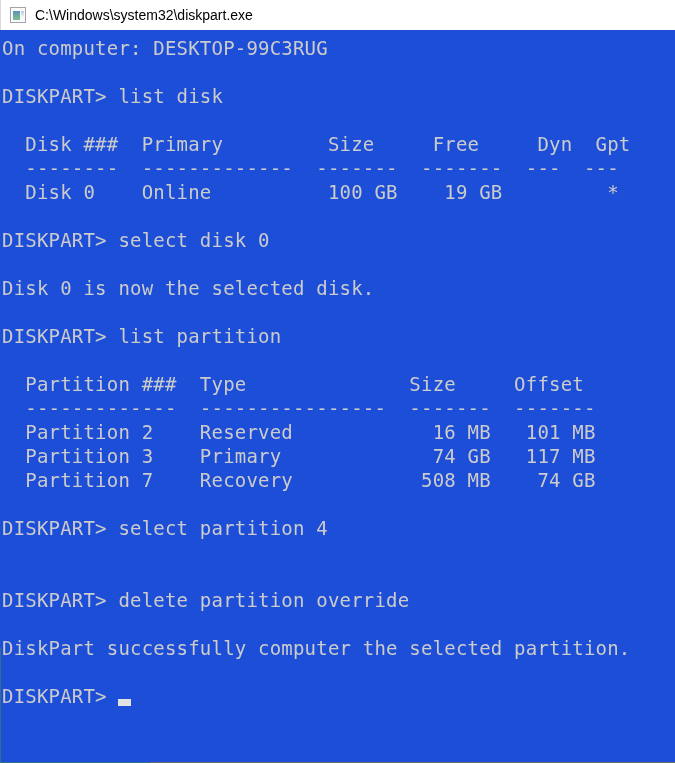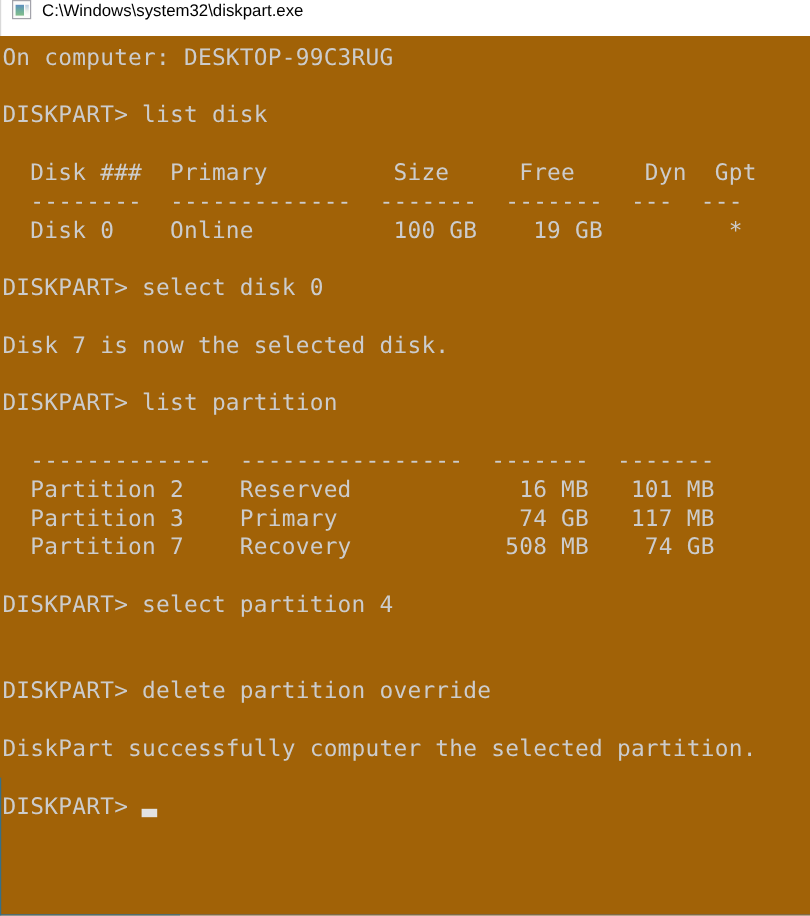--- a/index.html
+++ b/index.html
@@ -12,20 +12,21 @@
   }
   
   .titlebar {
     position: absolute;
     top: 0; left: 0; right: 0;
     height: 30px;
     background: #ffffff;
     border-left: 1px solid #d9d9d9;
     box-sizing: border-box;
     display: flex;
+    align-items: center;
     padding-left: 9px;
   }
   .app-icon {
     width: 16px; height: 16px;
     position: relative;
     background: #fbfbfb;
     border: 1px solid #a3a3ab;
     box-sizing: border-box;
     flex: 0 0 auto;
   }
@@ -43,21 +44,21 @@
     margin-left: 9px;
     font-family: "Liberation Sans", sans-serif;
     font-size: 14px;
     color: #000000;
     white-space: nowrap;
   }
   
   .console {
     position: absolute;
     top: 30px; left: 0; right: 0; bottom: 0;
-    background: #a16207;
+    background: #1d4ed8;
     color: #cccccc;
     font-family: "DejaVu Sans Mono", monospace;
     font-size: 19px;
     line-height: 24px;
     letter-spacing: 0.2px;
     padding: 6px 0 0 2px;
     box-sizing: border-box;
     overflow: hidden;
   }
   .console-line { height: 24px; white-space: pre; }
@@ -102,24 +103,25 @@
         <div class="console-line">On computer: DESKTOP-99C3RUG</div>
         <div class="console-line"></div>
         <div class="console-line">DISKPART&gt; list disk</div>
         <div class="console-line"></div>
         <div class="console-line">  Disk ###  Primary         Size     Free     Dyn  Gpt</div>
         <div class="console-line">  --------  -------------  -------  -------  ---  ---</div>
         <div class="console-line">  Disk 0    Online          100 GB    19 GB         *</div>
         <div class="console-line"></div>
         <div class="console-line">DISKPART&gt; select disk 0</div>
         <div class="console-line"></div>
-        <div class="console-line">Disk 7 is now the selected disk.</div>
+        <div class="console-line">Disk 0 is now the selected disk.</div>
         <div class="console-line"></div>
         <div class="console-line">DISKPART&gt; list partition</div>
         <div class="console-line"></div>
+        <div class="console-line">  Partition ###  Type              Size     Offset</div>
         <div class="console-line">  -------------  ----------------  -------  -------</div>
         <div class="console-line">  Partition 2    Reserved            16 MB   101 MB</div>
         <div class="console-line">  Partition 3    Primary             74 GB   117 MB</div>
         <div class="console-line">  Partition 7    Recovery           508 MB    74 GB</div>
         <div class="console-line"></div>
         <div class="console-line">DISKPART&gt; select partition 4</div>
         <div class="console-line"></div>
         <div class="console-line"></div>
         <div class="console-line">DISKPART&gt; delete partition override</div>
         <div class="console-line"></div>

